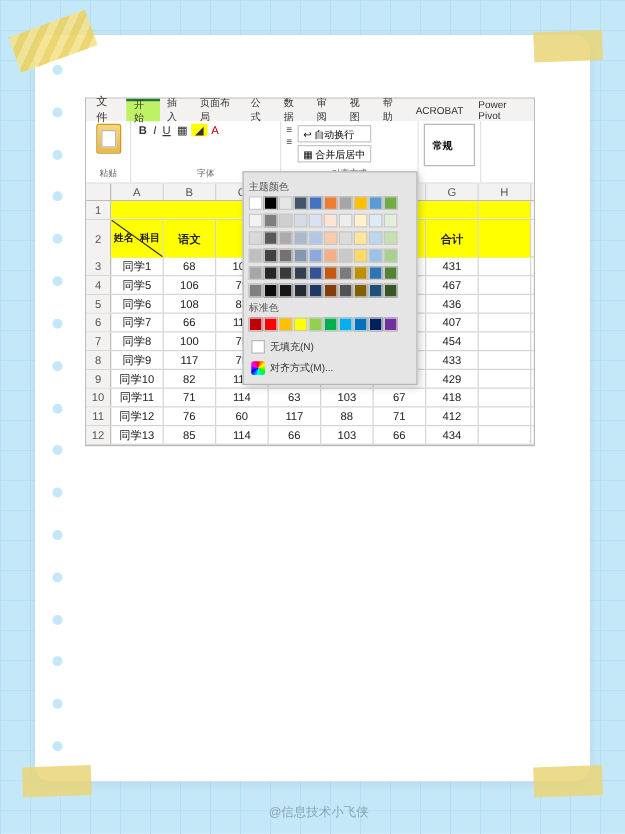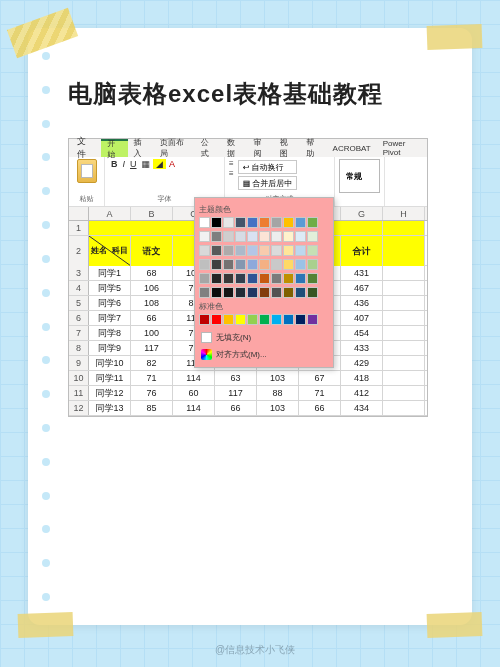--- a/index.html
+++ b/index.html
@@ -81,21 +81,21 @@
 .hdrrow .cell .diag .t2 { position: absolute; left: 2px; bottom: 0; font-size: 8px; }
 .hdrrow { height: 30px; }
 .hdrrow .rowhdr { line-height: 30px; height: 30px; }
 .hdrrow .cell { line-height: 30px; height: 30px; }
 
 .color-pop {
   position: absolute;
   left: 125px;
   top: 58px;
   width: 140px;
-  background: #fca5a5;
+  background: #e5e5e5;
   border: 1px solid #b8b8b8;
   box-shadow: 2px 2px 6px rgba(0,0,0,.2);
   z-index: 50;
   padding: 4px;
   font-size: 8px;
 }
 .color-pop .lbl { color: #555; font-size: 8px; margin: 2px 0; }
 .color-grid { display: grid; grid-template-columns: repeat(10, 11px); gap: 1px; margin-bottom: 3px; }
 .color-grid span { width: 11px; height: 11px; border: 1px solid #c8c8c8; }
 .color-row { display: grid; grid-template-columns: repeat(10, 11px); gap: 1px; margin-bottom: 4px; }
@@ -129,21 +129,20 @@
       <span></span>
       <span></span>
       <span></span>
     <span></span>
       <span></span>
       <span></span>
       <span></span>
       <span></span>
   </div>
 
-  <div class="title">电脑表格excel表格基础教程</div>
 
   <div class="excel">
 
     <div class="tabbar">
       <div class="filebtn">文件</div>
       <div class="tab active">开始</div>
       <div class="tab">插入</div>
       <div class="tab">页面布局</div>
       <div class="tab">公式</div>
       <div class="tab">数据</div>

